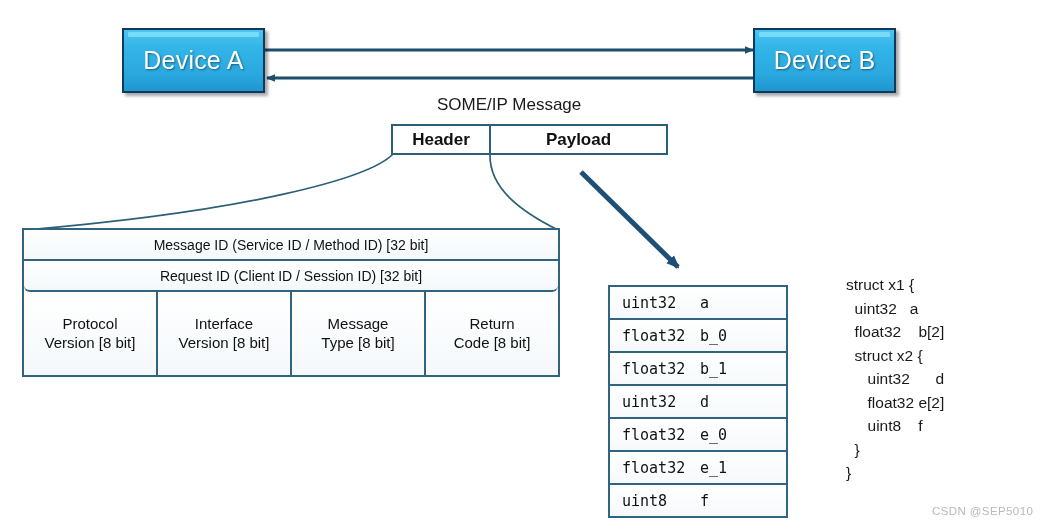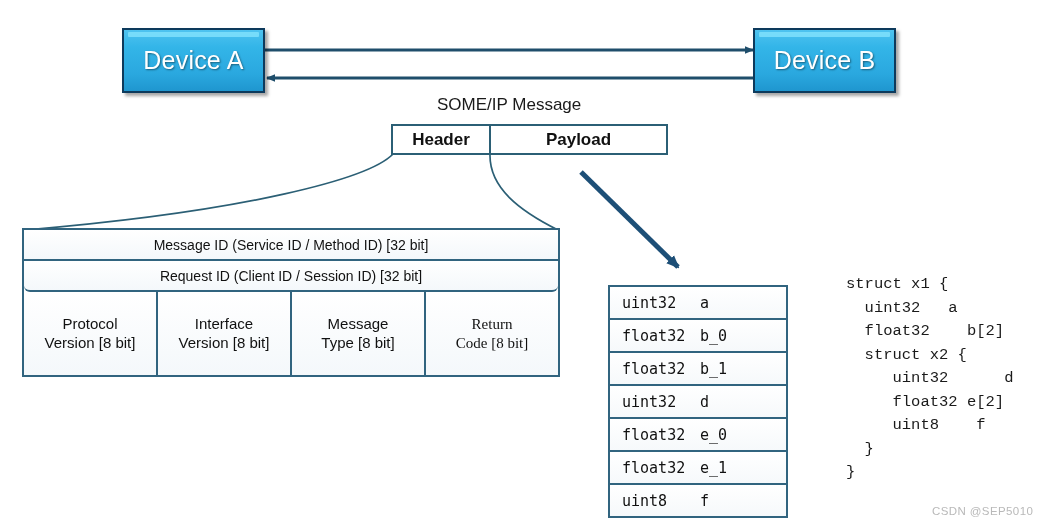--- a/index.html
+++ b/index.html
@@ -72,21 +72,21 @@
   .hdrtable .full{
     flex:1;display:flex;align-items:center;justify-content:center;
     font-size:14px;color:#111;
   }
   .hdrtable .quad{
     flex:1 1 0;border-right:2px solid #31647f;
     display:flex;flex-direction:column;align-items:center;justify-content:center;
     font-size:15px;color:#111;line-height:1.25;text-align:center;
     box-sizing:border-box;
   }
-  .hdrtable .quad.endq{border-right:none;font-family:Liberation Serif, serif;}
+  .hdrtable .quad.endq{border-right:none;}
 
   
   .fieldtable{
     position:absolute;
     border:2px solid #31647f;
     box-sizing:border-box;background:#000000;
     display:flex;flex-direction:column;justify-content:flex-end;
   }
   .fieldtable .frow{
     flex:1 1 0;
@@ -97,21 +97,21 @@
     font-family:"DejaVu Sans Mono", monospace;
     font-size:15px;color:#111;
   }
   .fieldtable .frow.last{border-bottom:none;}
   .fieldtable .ftype{width:84px;padding-left:12px;box-sizing:border-box;}
   .fieldtable .fname{flex:1;text-align:left;padding-left:6px;}
 
   
   .code{
     position:absolute;
-    font-family:Liberation Mono, monospace;
+    font-family:Liberation Sans, sans-serif;
     font-size:15.5px;color:#1a1a1a;
     line-height:1.52;
     white-space:pre;
   }
 
   
   .watermark{
     position:absolute;
     font-size:11.5px;color:#b9b9b9;letter-spacing:.4px;white-space:nowrap;
   }

